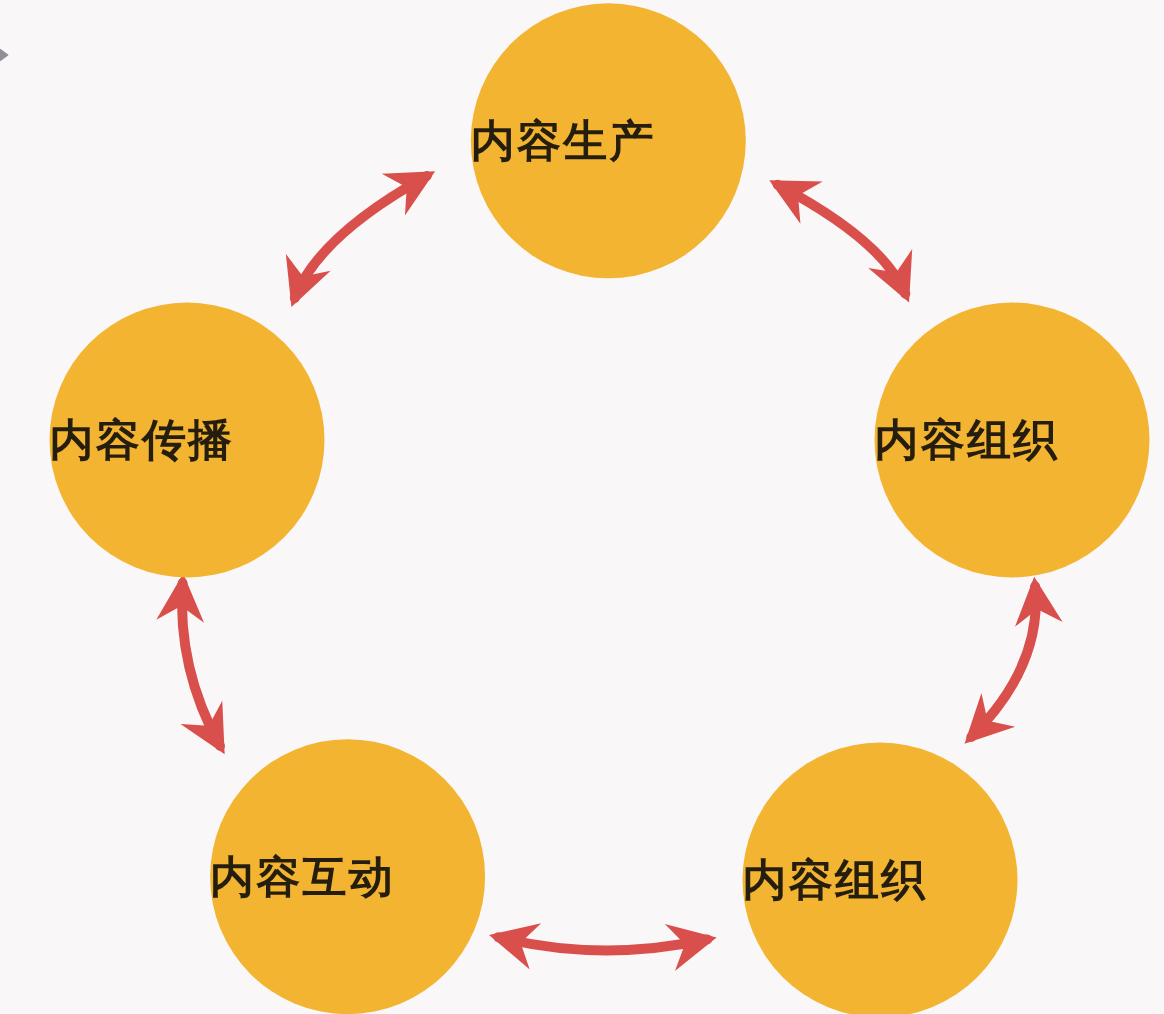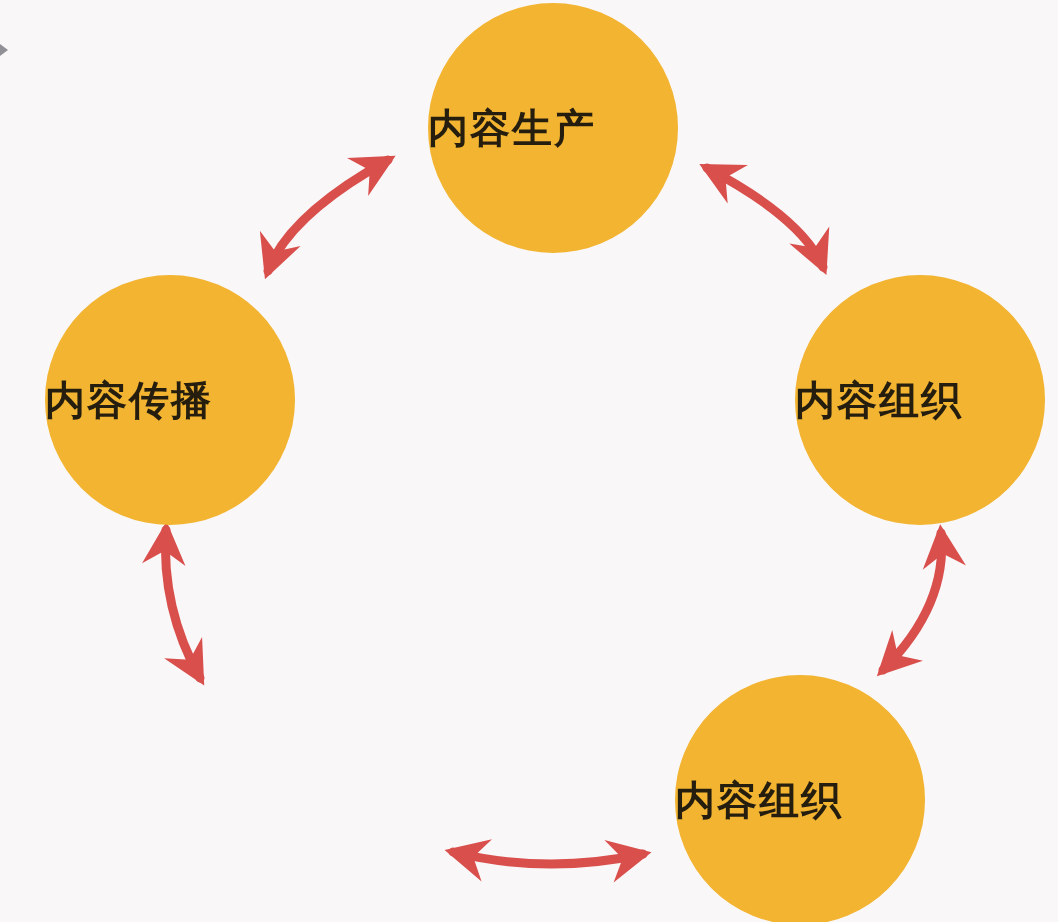--- a/index.html
+++ b/index.html
@@ -90,20 +90,23 @@
   </div>
 
   <div class="node node-organization">
     <span class="node-label">内容组织</span>
   </div>
 
   <div class="node node-consumption">
     <span class="node-label">内容组织</span>
   </div>
 
+  <div class="node node-interaction">
+    <span class="node-label">内容互动</span>
+  </div>
 
   <div class="node node-dissemination">
     <span class="node-label">内容传播</span>
   </div>
 
   <div class="stray-mark"></div>
 
 </div>
 
 </body></html>

